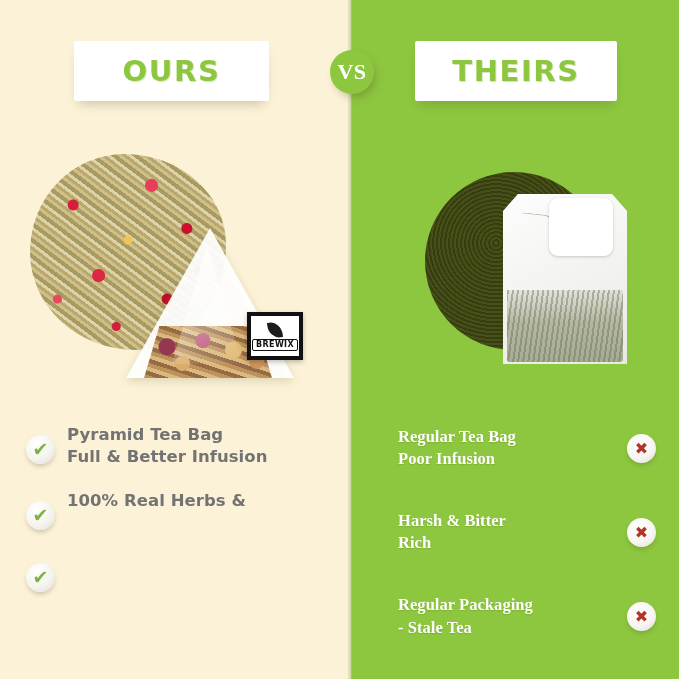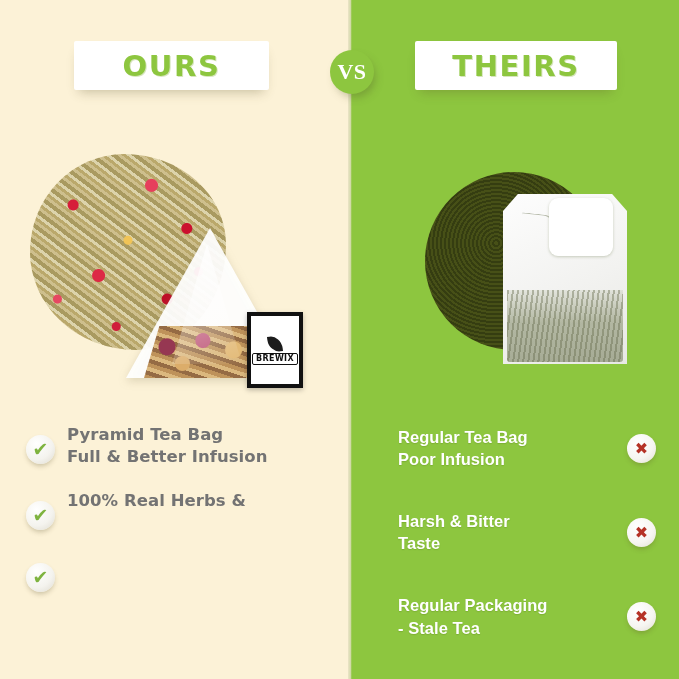--- a/index.html
+++ b/index.html
@@ -20,21 +20,21 @@
     background:#8DC63F;
   }
   .divider{
     position:absolute;left:348px;top:0;width:4px;height:679px;
     background:linear-gradient(90deg,#e9e2c5 0%, #cfd7a6 60%, #8DC63F 100%);
     opacity:.85;
   }
 
   
   .banner{
-    position:absolute;top:41px;height:49px;background:#ffffff;
+    position:absolute;top:41px;height:60px;background:#ffffff;
     border-radius:2px;
     box-shadow:0 7px 11px -5px rgba(90,80,40,.32);
     display:flex;align-items:center;justify-content:center;
   }
   .banner-ours{left:74px;width:195px;}
   .banner-theirs{left:415px;width:202px;}
   .banner-text{
     color:#8DC63F;font-weight:bold;font-size:29px;letter-spacing:1.6px;
     text-shadow:1px 1px 0 rgba(140,180,70,.35);
     font-family:"DejaVu Sans", sans-serif;
@@ -88,21 +88,21 @@
     clip-path:polygon(12% 0,88% 0,100% 100%,0 100%);
     opacity:.92;
   }
   .pyramid-sheen{
     position:absolute;left:150px;top:96px;width:70px;height:120px;
     background:linear-gradient(160deg, rgba(255,255,255,.85), rgba(255,255,255,0));
     clip-path:polygon(50% 0,100% 100%,0 100%);
     pointer-events:none;
   }
   .logo-badge{
-    position:absolute;left:247px;top:312px;width:56px;height:76px;
+    position:absolute;left:247px;top:312px;width:56px;height:48px;
     background:#ffffff;border:4px solid #111;box-sizing:border-box;
     display:flex;flex-direction:column;align-items:center;justify-content:center;
     box-shadow:0 2px 5px rgba(0,0,0,.25);
   }
   .logo-leaf{
     width:14px;height:16px;background:#1c1c1c;
     border-radius:0 82% 0 82%;margin-bottom:1px;transform:rotate(-8deg);
   }
   .logo-word{
     font-family:"DejaVu Sans", sans-serif;font-weight:bold;font-size:8px;
@@ -178,21 +178,21 @@
     font-family:"DejaVu Sans", sans-serif;
   }
 
   .feat-text-left{
     margin-left:12px;color:#737373;font-weight:bold;font-size:16.5px;
     line-height:1.34;letter-spacing:.05px;
     font-family:"DejaVu Sans", sans-serif;
   }
   .feat-text-right{
     color:#ffffff;font-weight:bold;font-size:16.5px;line-height:1.34;
-    letter-spacing:.05px;font-family:Liberation Sans, sans-serif;
+    letter-spacing:.05px;font-family:Liberation Serif, serif;
     text-shadow:0 1px 1px rgba(80,110,20,.25);
     max-width:195px;padding-top:2px;
   }
 </style>
 </head>
 <body>
 
 <div class="stage">
 
   <div class="panel-left"></div>
@@ -268,21 +268,21 @@
         <div>Poor Infusion</div>
       </div>
       <div class="icon-circle icon-cross">
         <span class="glyph-cross">✖</span>
       </div>
     </div>
 
     <div class="row row-right">
       <div class="feat-text-right">
         <div>Harsh &amp; Bitter</div>
-        <div>Taste</div>
+        <div>Rich</div>
       </div>
       <div class="icon-circle icon-cross">
         <span class="glyph-cross">✖</span>
       </div>
     </div>
 
     <div class="row row-right">
       <div class="feat-text-right">
         <div>Regular Packaging</div>
         <div>- Stale Tea</div>

